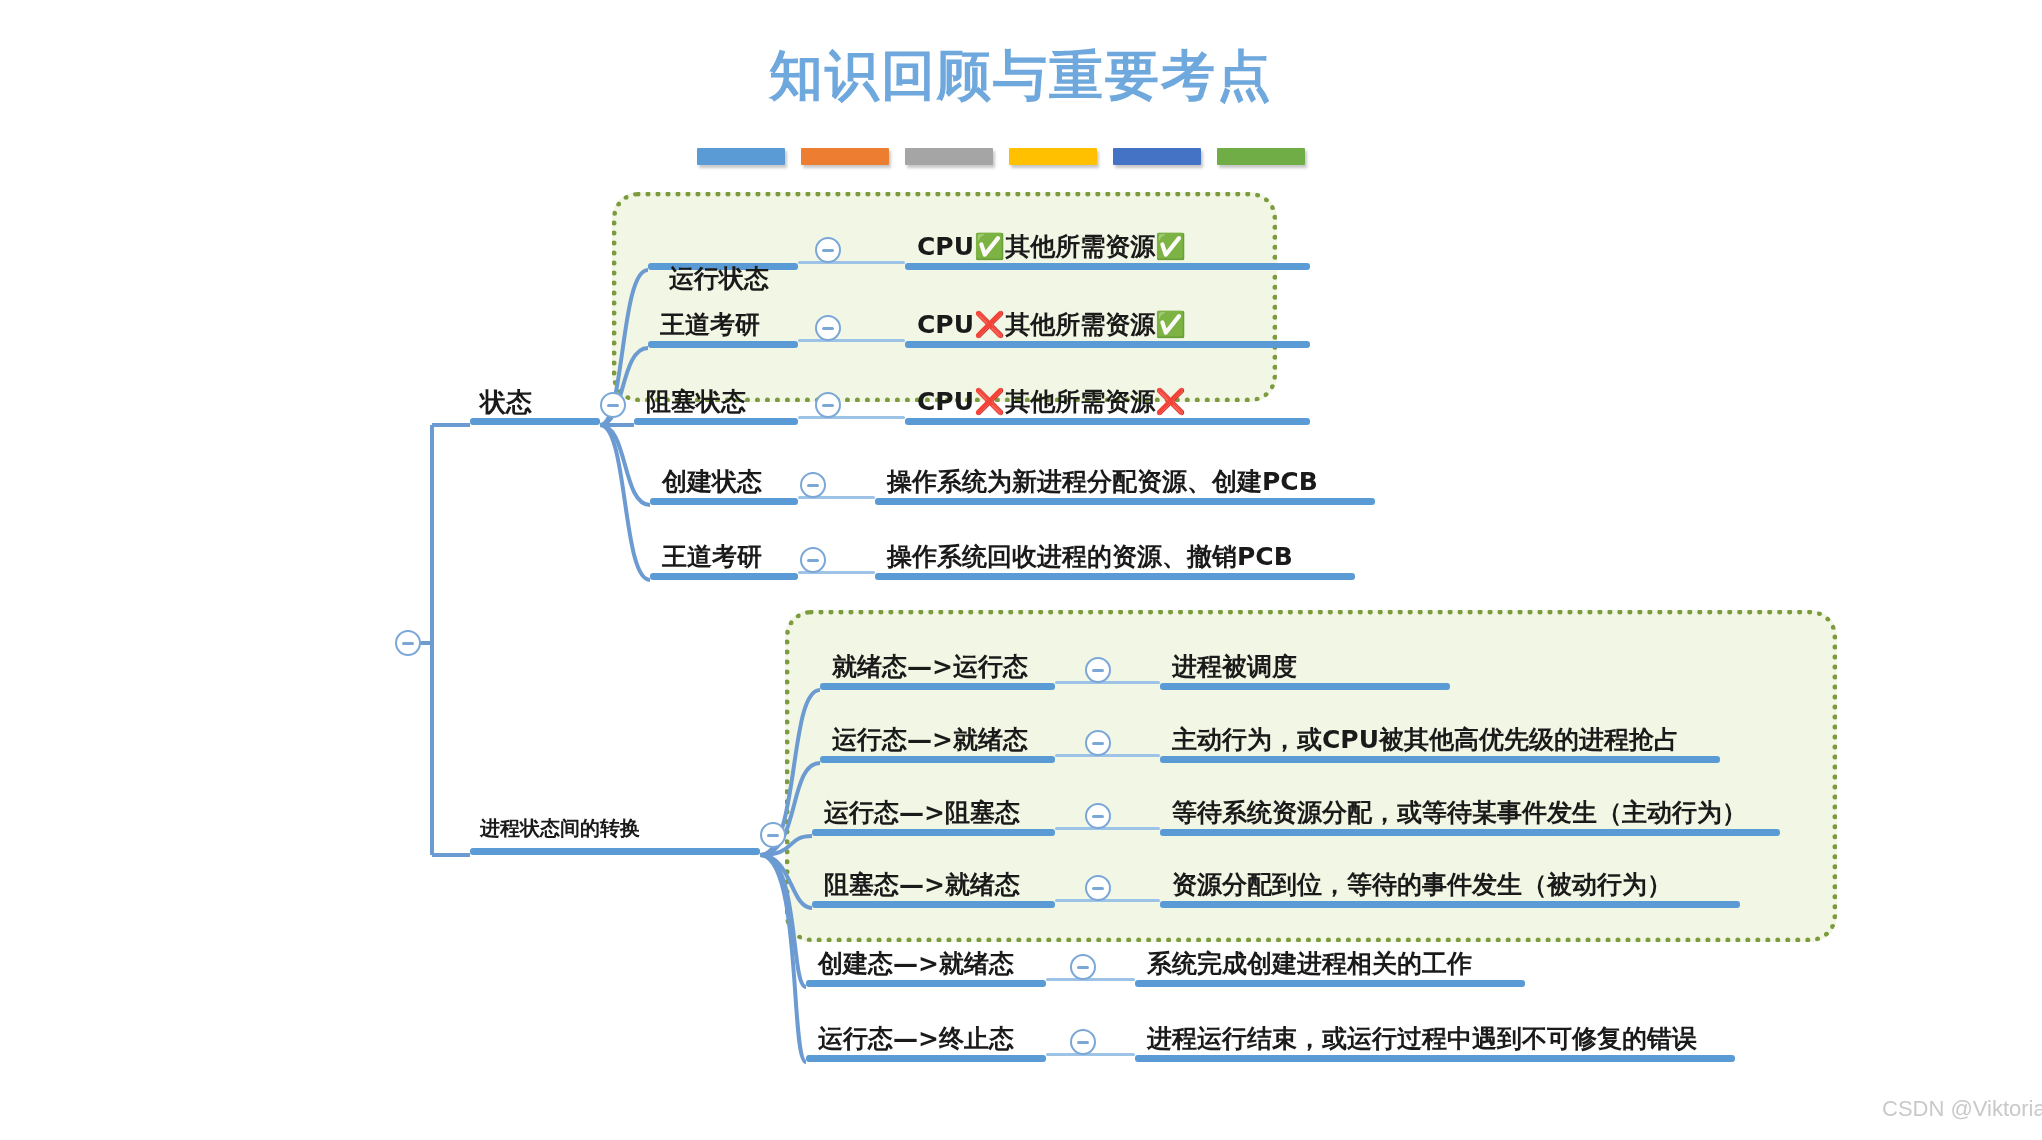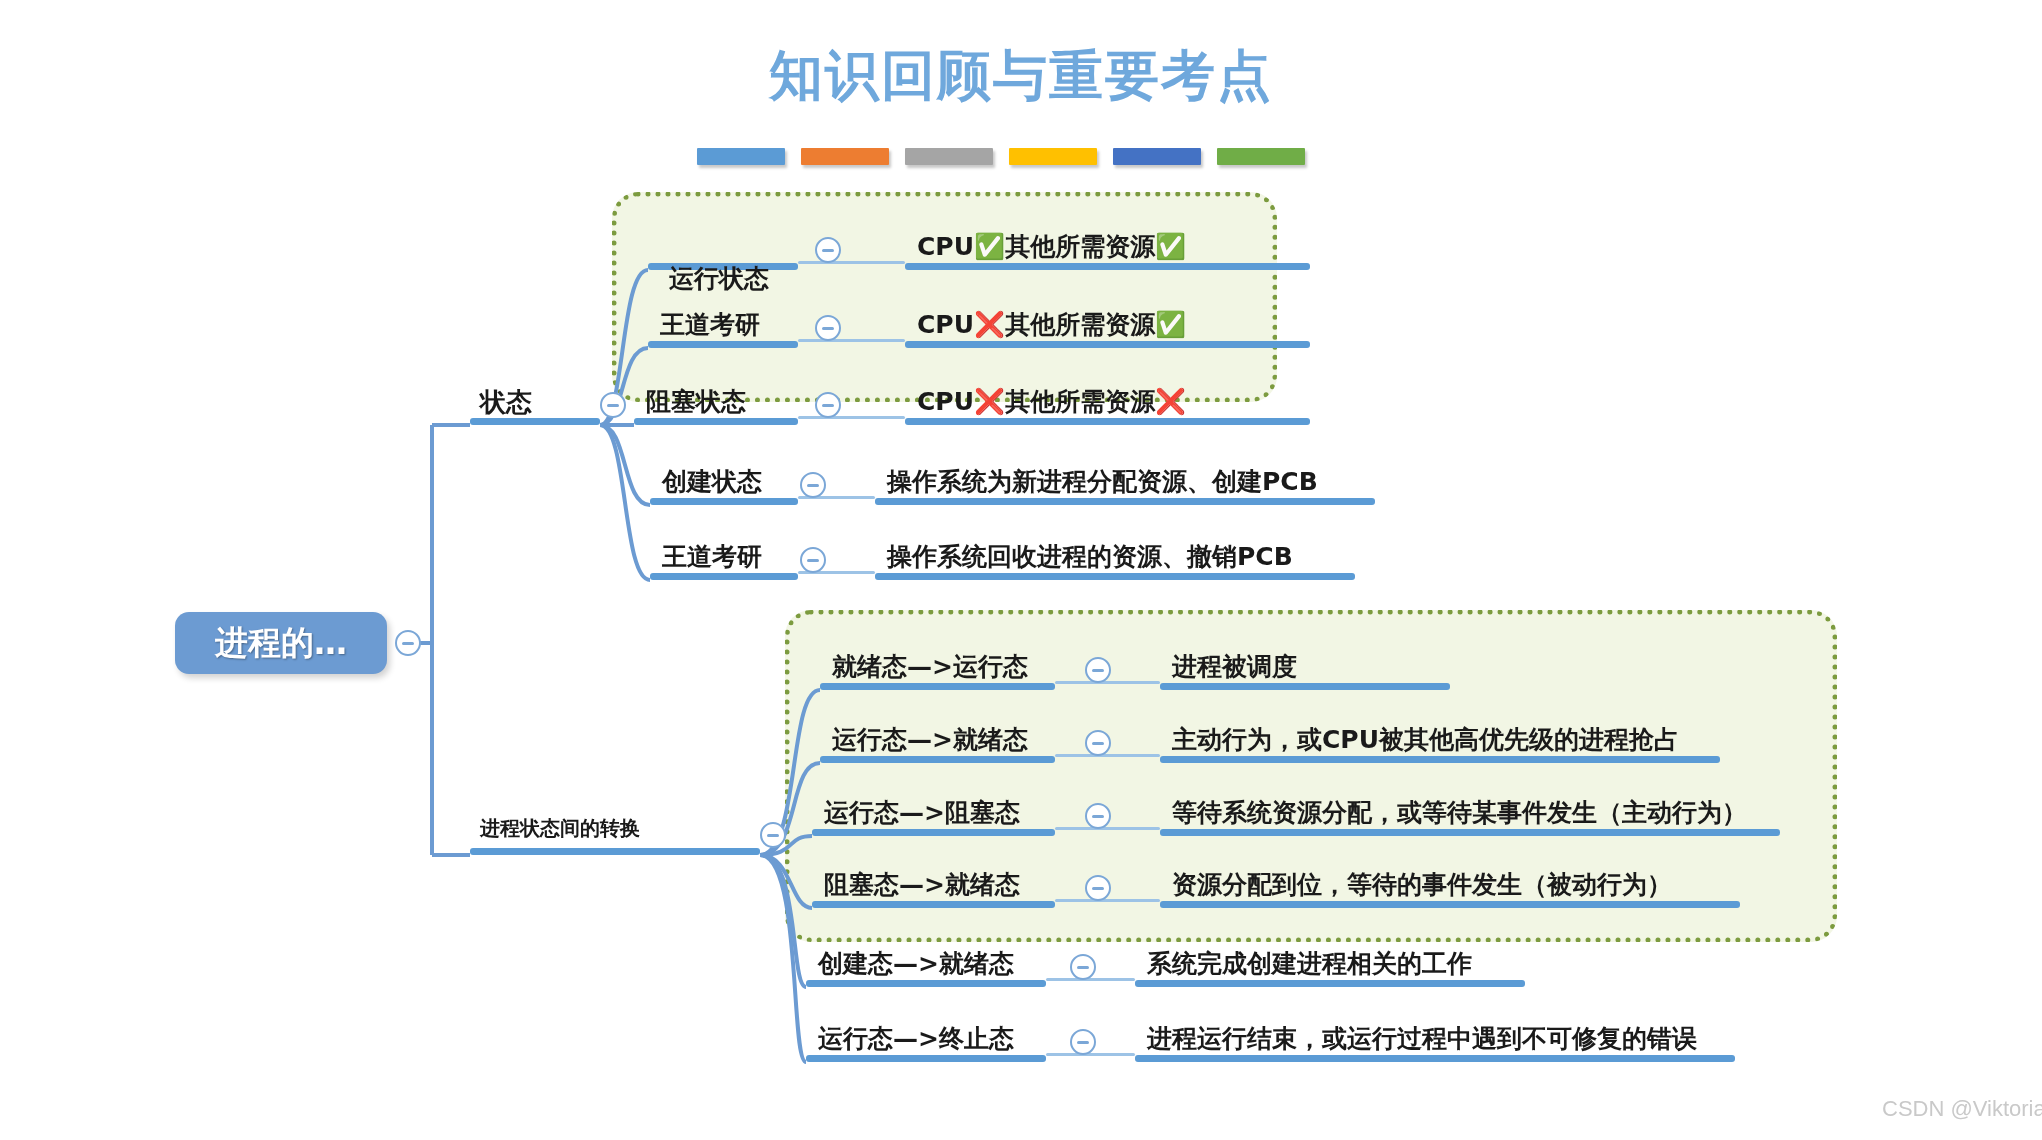--- a/index.html
+++ b/index.html
@@ -115,23 +115,20 @@
 
       <path d="M760,855 C800,855 788,690 820,690"></path>
       <path d="M760,855 C800,855 788,763 820,763"></path>
       <path d="M760,855 C796,855 786,836 812,836"></path>
       <path d="M760,855 C792,855 790,908 812,908"></path>
       <path d="M760,855 C800,855 790,987 806,987"></path>
       <path d="M760,855 C802,855 790,1062 806,1062"></path>
     </g>
   </svg>
 
-  <div class="root">
-    <span>进程的…</span>
-  </div>
   <div class="collapse" style="left:395px;top:630px;"></div>
 
   <div id="nodes">
       <div class="uline" style="left: 470px; top: 418px; width: 130px; bottom: auto;"></div>
       <div class="nlabel" style="left: 480px; top: 385px; bottom: auto; font-size: 26px;">状态</div>
       <div class="collapse" style="left: 600px; top: 392px;"></div>
       <div class="uline" style="left: 470px; top: 848px; width: 290px; bottom: auto;"></div>
       <div class="nlabel" style="left: 480px; top: 815px; bottom: auto; font-size: 20px;">进程状态间的转换</div>
       <div class="collapse" style="left: 760px; top: 822px;"></div>
       <div class="uline" style="left: 648px; top: 263px; width: 150px; bottom: auto;"></div>

